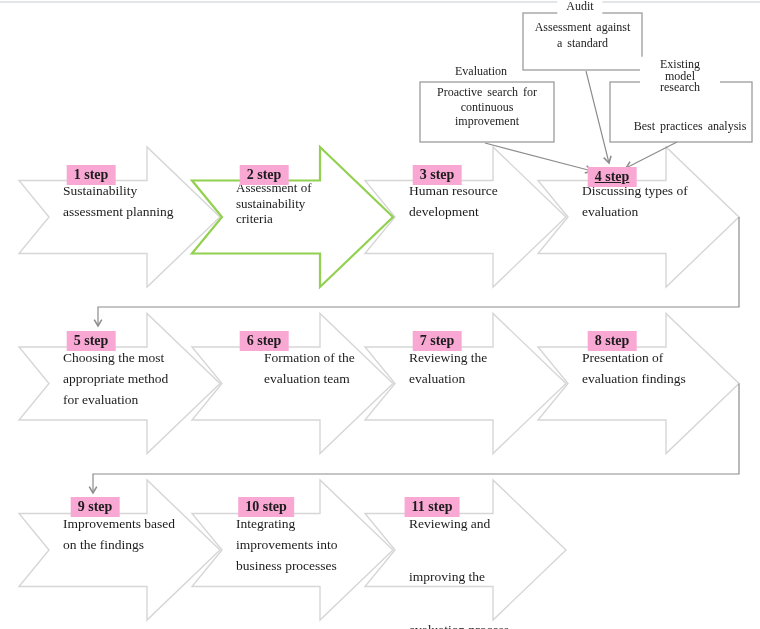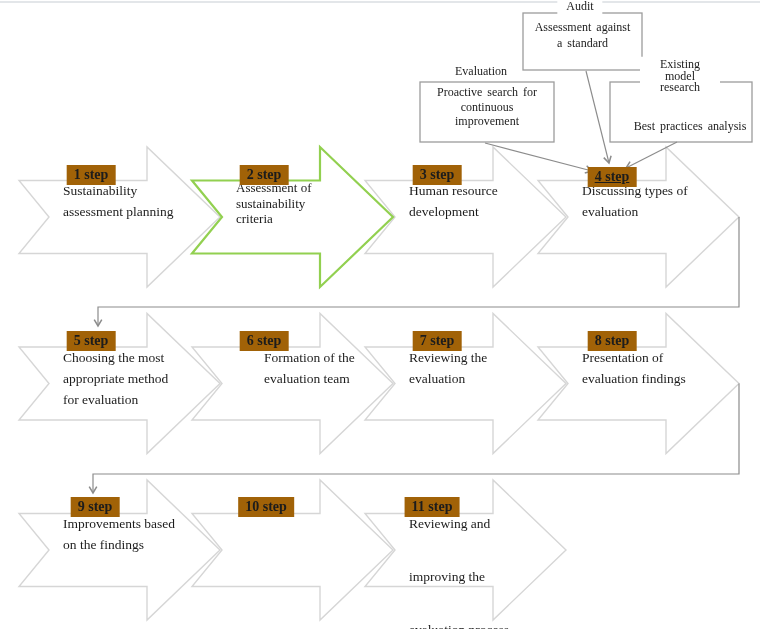--- a/index.html
+++ b/index.html
@@ -17,21 +17,21 @@
   }
   #shapes{position:absolute;left:0;top:0;z-index:1;}
   .chev{fill:none;stroke:var(--c-chevron);stroke-width:1.4;}
   .chev.hl{stroke:var(--c-highlight);stroke-width:2.2;}
   .cbox{fill:#ffffff;stroke:var(--c-box);stroke-width:1.3;}
   .conn{fill:none;stroke:var(--c-connector);stroke-width:1.2;}
   .mhead{fill:none;stroke:var(--c-connector);stroke-width:1.4;}
   .toprule{stroke:var(--c-toprule);stroke-width:2;}
   .step-title{
     position:absolute;z-index:3;transform:translate(-50%,-50%);
-    font-weight:bold;font-size:14px;line-height:16px;background:#a16207;
+    font-weight:bold;font-size:14px;line-height:16px;background:#f9a8d4;
     padding:2px 7px;white-space:nowrap;
   }
   .step-text{
     position:absolute;z-index:2;width:150px;height:73px;
     display:flex;flex-direction:column;
     font-size:13.5px;line-height:21px;
   }
   .step-text.tight{font-size:13px;line-height:15.5px;}
   .step-text div{white-space:nowrap;}
   .callout-label{
@@ -146,19 +146,24 @@
     <div>evaluation</div>
   </div>
   <div class="step-text" style="left:582px;top:347px;">
     <div>Presentation of</div>
     <div>evaluation findings</div>
   </div>
   <div class="step-text" style="left:63px;top:513px;">
     <div>Improvements based</div>
     <div>on the findings</div>
   </div>
+  <div class="step-text" style="left:236px;top:513px;">
+    <div>Integrating</div>
+    <div>improvements into</div>
+    <div>business processes</div>
+  </div>
   <div class="step-text" style="left:409px;top:513px;gap:32px;">
     <div>Reviewing and</div>
     <div>improving the</div>
     <div>evaluation process</div>
   </div>
 
 </div>
 
 </body></html>

